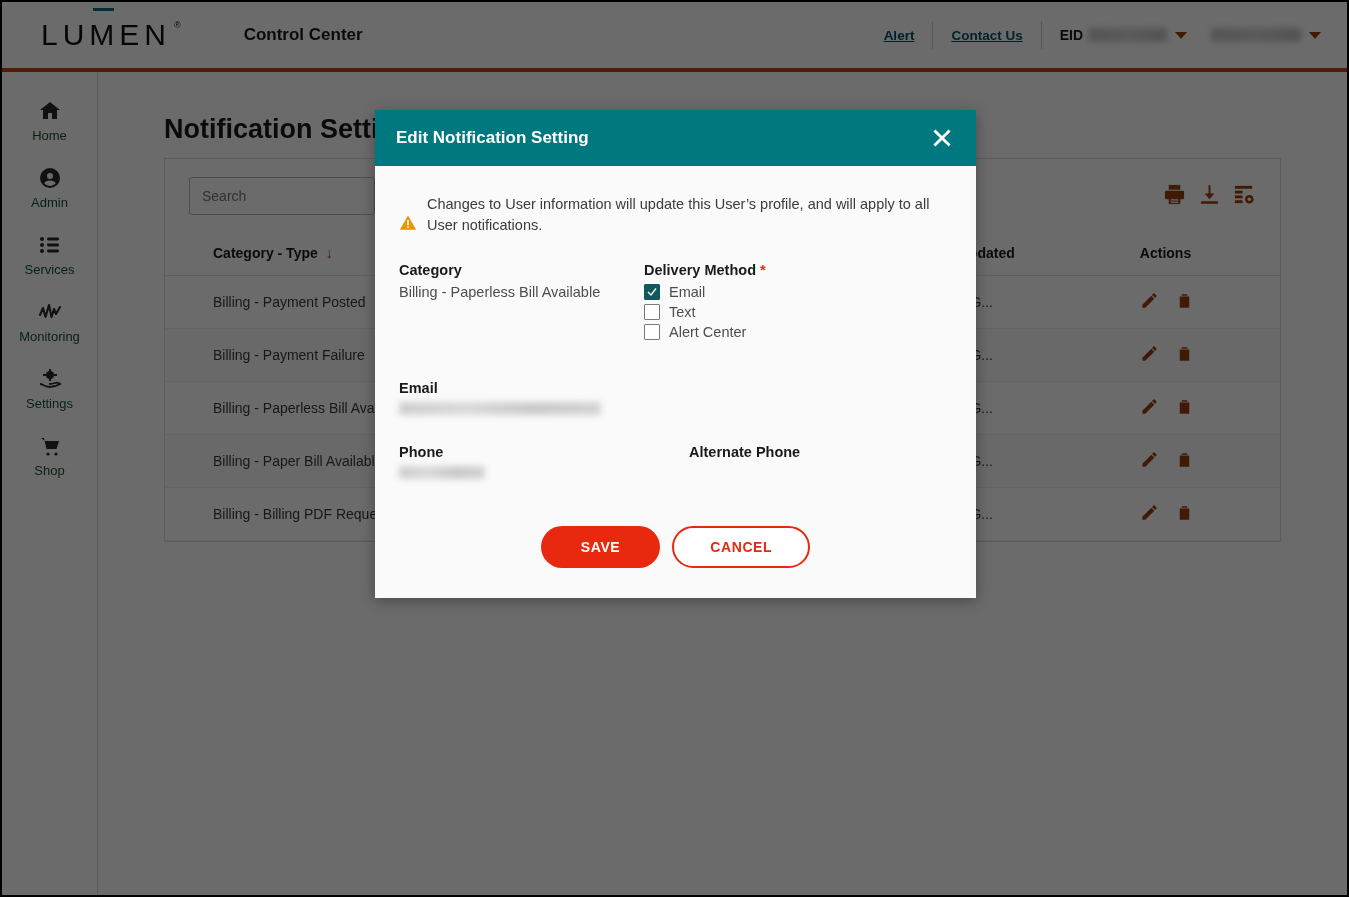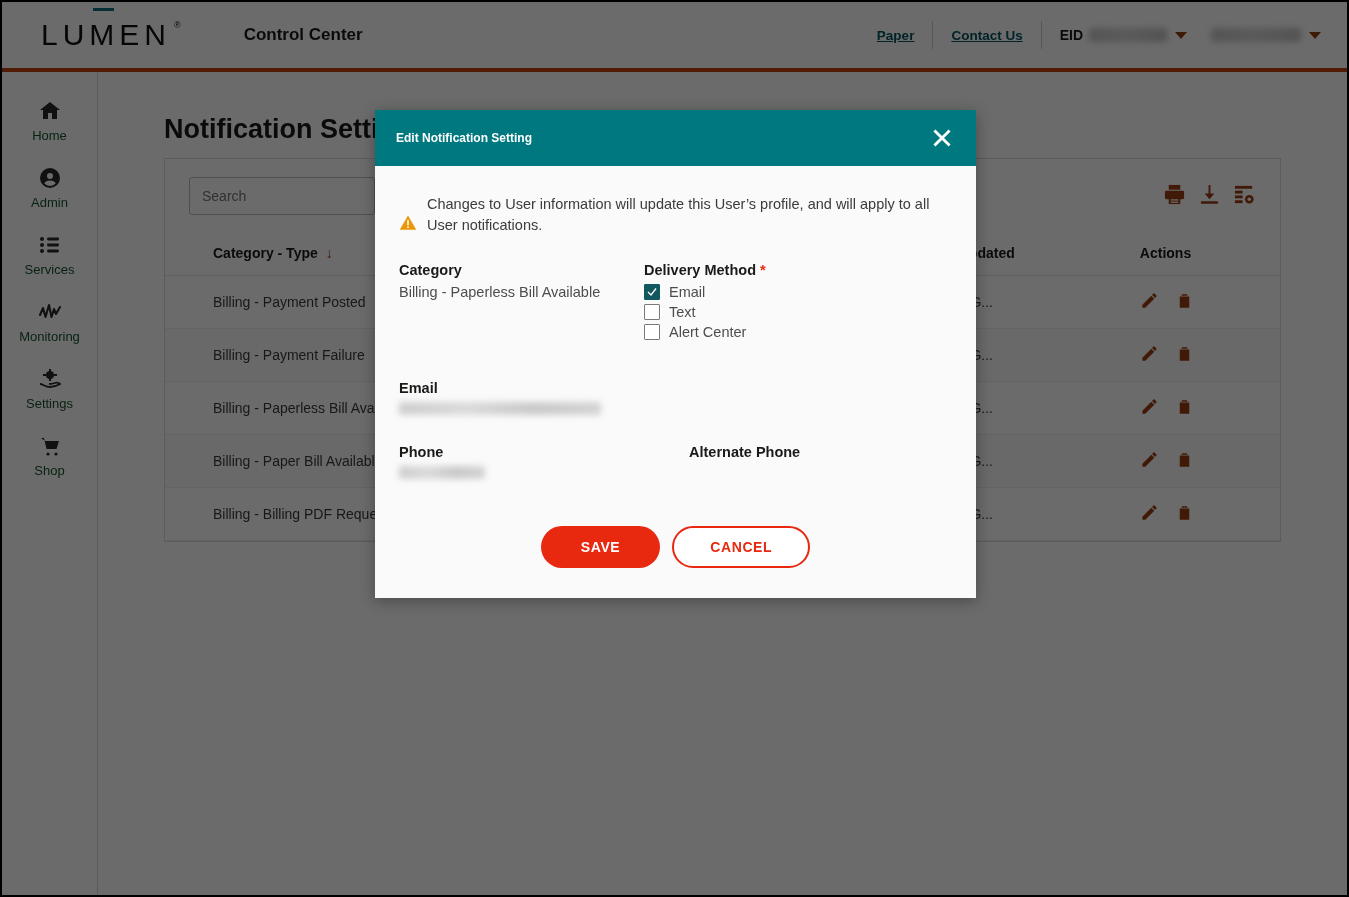--- a/index.html
+++ b/index.html
@@ -149,21 +149,21 @@
   
   .modal {
     position: absolute; left: 373px; top: 108px; width: 601px;
     background: #fafafa; z-index: 100;
     box-shadow: 0 3px 14px rgba(0,0,0,0.32);
   }
   .modal-head {
     background: #00787f; height: 56px; display: flex; align-items: center;
     padding: 0 20px 0 21px;
   }
-  .modal-title { color: #ffffff; font-size: 12px; font-weight: bold; }
+  .modal-title { color: #ffffff; font-size: 17px; font-weight: bold; }
   .modal-close {
     margin-left: auto; cursor: pointer; width: 28px; height: 28px;
     display: flex; align-items: center; justify-content: center;
   }
   .modal-close svg { width: 26px; height: 26px; stroke: #ffffff; stroke-width: 2.6; }
   .modal-body { padding: 28px 24px 22px 24px; }
   .warn-row { display: flex; gap: 10px; align-items: flex-end; margin-bottom: 26px; }
   .warn-ico svg { width: 18px; height: 18px; margin-top: 2px; }
   .warn-text { font-size: 14.5px; color: #3b3b3b; line-height: 1.45; max-width: 530px; }
 
@@ -212,21 +212,21 @@
   <div class="page-dim">
 
     <div class="topbar">
       <div class="logo-wrap">
         <div class="logo">LUMEN</div>
         <div class="bar" style="position: absolute; left: 82px; top: 6px; width: 21px; height: 3px; background: rgb(10, 110, 125);"></div>
         <span class="logo-tm">®</span>
       </div>
       <div class="app-title">Control Center</div>
       <div class="top-right">
-        <span class="top-link">Paper</span>
+        <span class="top-link">Alert</span>
         <span class="vdiv"></span>
         <span class="top-link">Contact Us</span>
         <span class="vdiv"></span>
         <span class="eid-wrap">
           <span class="eid-label">EID</span>
           <span class="redact" style="width:78px"></span>
           <span class="chev"></span>
         </span>
         <span class="acct-wrap">
           <span class="redact" style="width:90px"></span>

